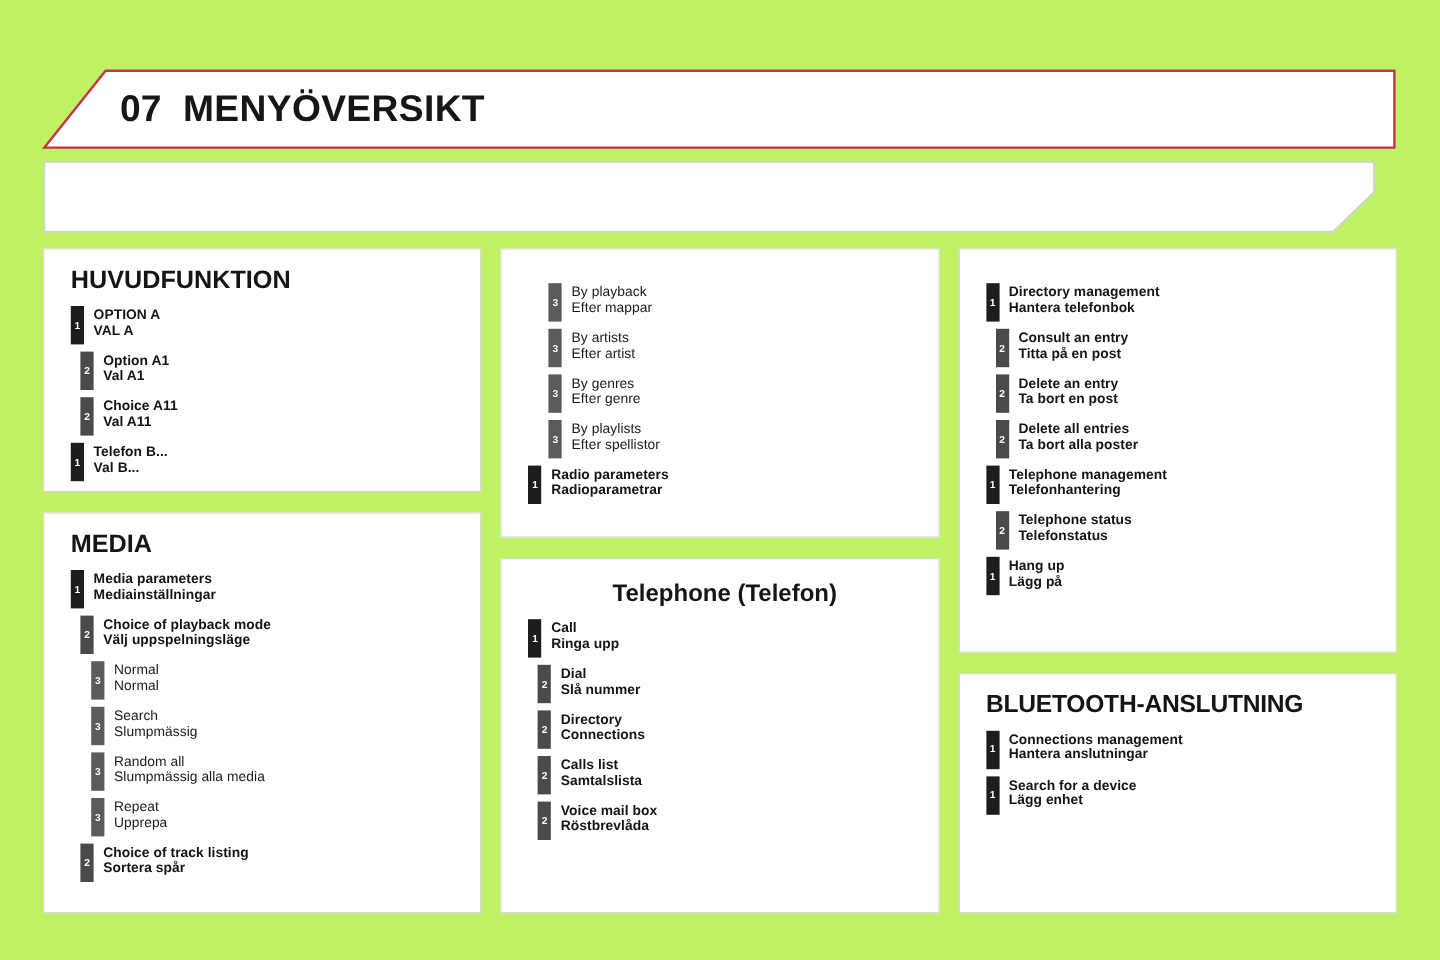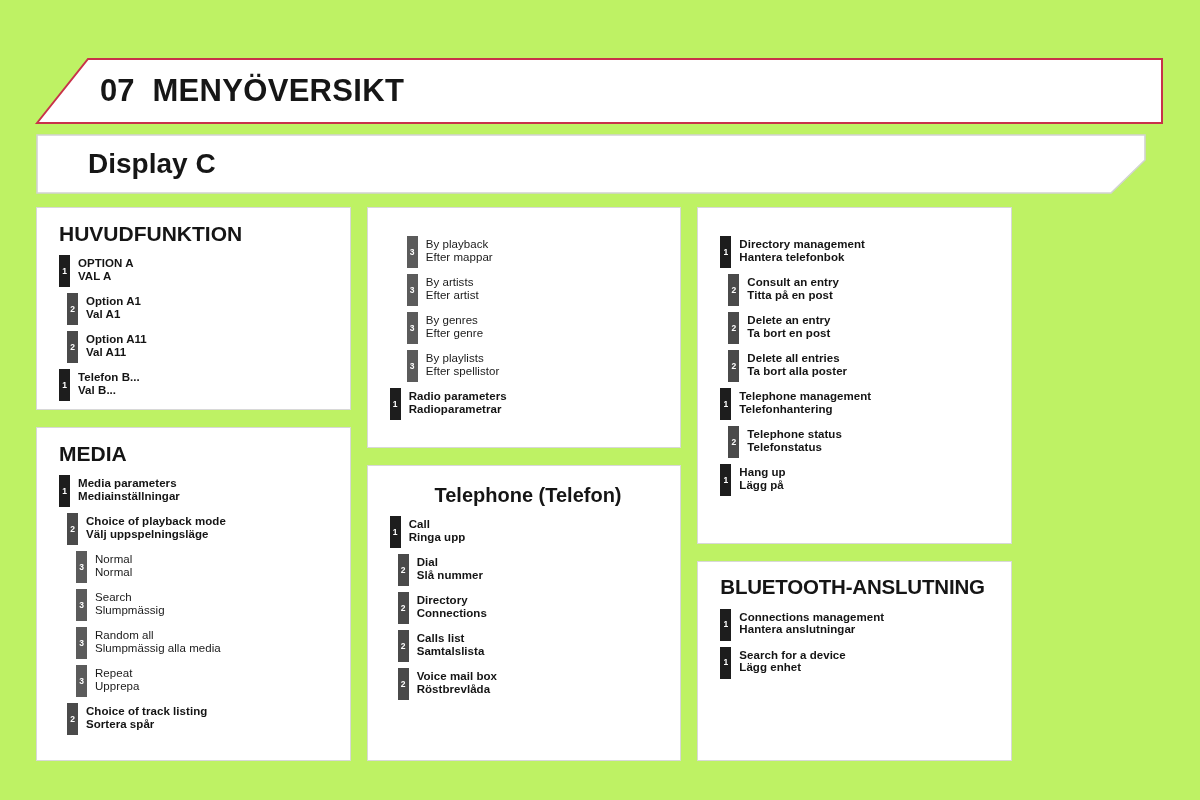--- a/index.html
+++ b/index.html
@@ -74,21 +74,21 @@
     font-size: 28px;
     font-weight: bold;
     color: #161616;
   }
 
   
   .columns {
     position: absolute;
     left: 36px;
     top: 207px;
-    width: 976px;
+    width: 1128px;
     height: 554px;
     display: flex;
     gap: 16px;
   }
   .column {
     display: flex;
     flex-direction: column;
     gap: 17px;
     width: 366px;
   }
@@ -169,21 +169,20 @@
     <polygon points="1,65 52,1 1126,1 1126,65" fill="#ffffff" stroke="#c8324a" stroke-width="2" vector-effect="non-scaling-stroke"></polygon>
   </svg>
   <div class="chapter-title-wrap">
     <span class="chapter-num">07</span>
     <span class="chapter-name">MENYÖVERSIKT</span>
   </div>
 
   <svg class="subtitle-band-svg" viewBox="0 0 1110 60" preserveAspectRatio="none">
     <polygon points="1,1 1109,1 1109,26 1075,59 1,59" fill="#ffffff" stroke="#d2d2d2" stroke-width="1.6" vector-effect="non-scaling-stroke"></polygon>
   </svg>
-  <div class="subtitle-text">Display C</div>
 
   <div class="columns">
 
     <div class="column">
       <div class="panel" style="height:203px;">
         <div class="panel-title">HUVUDFUNKTION</div>
         <div class="entries">
             <div class="entry lvl-1">
               <div class="badge">1</div>
               <div class="labels">
@@ -194,21 +193,21 @@
             <div class="entry lvl-2">
               <div class="badge">2</div>
               <div class="labels">
                 <div class="lbl-en">Option A1</div>
                 <div class="lbl-sv">Val A1</div>
               </div>
             </div>
             <div class="entry lvl-2">
               <div class="badge">2</div>
               <div class="labels">
-                <div class="lbl-en">Option A11</div>
+                <div class="lbl-en">Choice A11</div>
                 <div class="lbl-sv">Val A11</div>
               </div>
             </div>
             <div class="entry lvl-1">
               <div class="badge">1</div>
               <div class="labels">
                 <div class="lbl-en">Telefon B...</div>
                 <div class="lbl-sv">Val B...</div>
               </div>
             </div>

